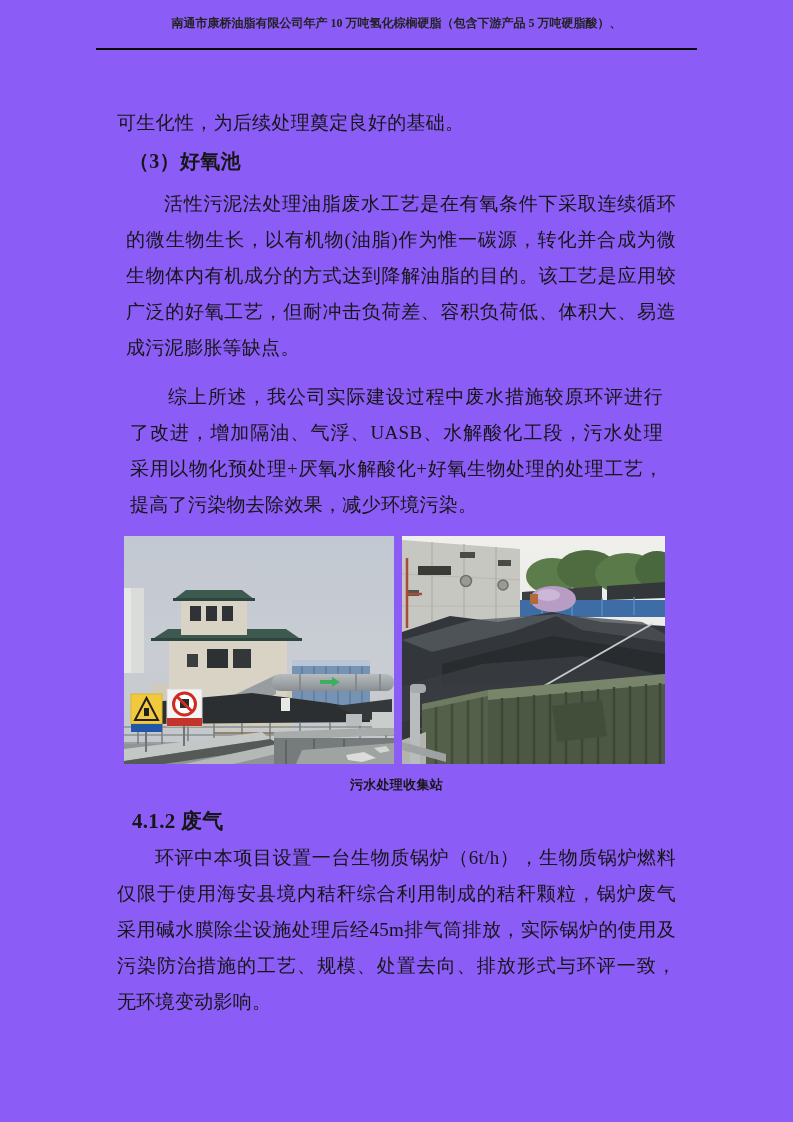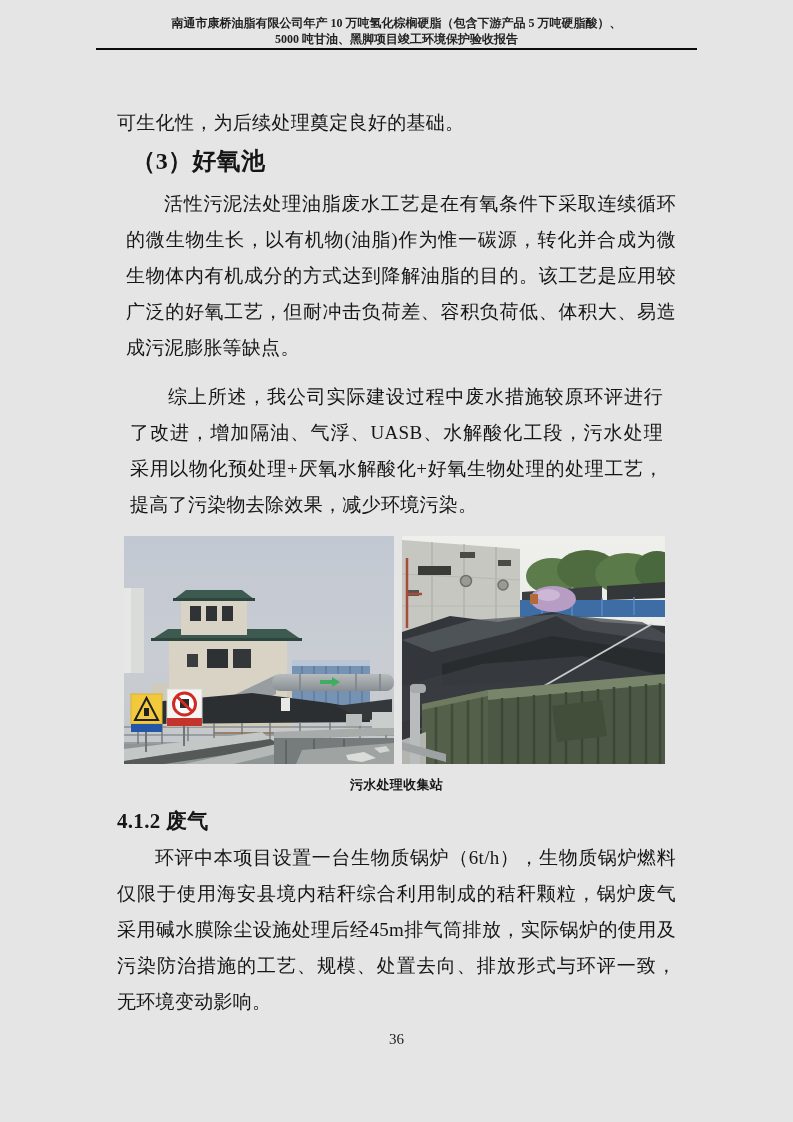--- a/index.html
+++ b/index.html
@@ -1,19 +1,19 @@
 <!DOCTYPE html>
 <html lang="zh"><head>
 <meta charset="utf-8">
 <style>
   html,body{margin:0;padding:0;background:#ffffff;}
   .page{
     position:relative;
     width:793px;height:1122px;
-    background:#e5e5e5;
+    background:#8b5cf6;
     font-family:"Liberation Serif","DejaVu Serif",serif;
     color:#161616;
     overflow:hidden;
   }
   
   .header{
     margin:0 96px;
     padding-top:15px;
     height:33px;
     border-bottom:2px solid #0c0c0c;
@@ -29,21 +29,21 @@
     width:559px;
     font-size:19px;
     line-height:36px;
     letter-spacing:0.3px;
     text-align:justify;
     text-justify:inter-ideograph;
   }
   .p-intro{margin:55px 0 0 0;}
   .h-sub{
     margin:0;
-    font-size:24px;
+    font-size:20px;
     font-weight:bold;
     line-height:40px;
     text-indent:0.6em;
     text-align:left;
   }
   .p-body{margin:5px 0 0 9px;text-indent:2em;}
   .p-follow{margin:13px;text-indent:2em;}
   
   .photo-row{
     margin:2px 0 0 7px;
@@ -54,21 +54,21 @@
   .photo{display:block;}
   .caption{
     margin:8px 0 0 0;
     text-align:center;
     font-weight:bold;
     font-size:13px;
     line-height:26px;
     text-indent:0;
   }
   .h-section{
-    margin:6px 0 0 0;
+    margin:6px 0 0 15px;
     font-size:21px;
     font-weight:bold;
     line-height:34px;
     text-indent:0;
     text-align:left;
   }
   .p-last{margin:2px 0 16px 0;text-indent:2em;}
   
   .page-number{
     position:absolute;
@@ -79,21 +79,20 @@
     color:#222;
   }
 </style>
 </head>
 <body>
 
 <div class="page">
 
   <div class="header">
     <div>南通市康桥油脂有限公司年产 10 万吨氢化棕榈硬脂（包含下游产品 5 万吨硬脂酸）、</div>
-    <div>5000 吨甘油、黑脚项目竣工环境保护验收报告</div>
   </div>
 
   <div class="column">
 
     <p class="p-intro">可生化性，为后续处理奠定良好的基础。</p>
 
     <p class="h-sub">（3）好氧池</p>
 
     <p class="p-body">活性污泥法处理油脂废水工艺是在有氧条件下采取连续循环的微生物生长，以有机物(油脂)作为惟一碳源，转化并合成为微生物体内有机成分的方式达到降解油脂的目的。该工艺是应用较广泛的好氧工艺，但耐冲击负荷差、容积负荷低、体积大、易造成污泥膨胀等缺点。</p>
 
@@ -253,15 +252,14 @@
     </div>
 
     <p class="caption">污水处理收集站</p>
 
     <p class="h-section">4.1.2 废气</p>
 
     <p class="p-last">环评中本项目设置一台生物质锅炉（6t/h），生物质锅炉燃料仅限于使用海安县境内秸秆综合利用制成的秸秆颗粒，锅炉废气采用碱水膜除尘设施处理后经45m排气筒排放，实际锅炉的使用及污染防治措施的工艺、规模、处置去向、排放形式与环评一致，无环境变动影响。</p>
 
   </div>
 
-  <div class="page-number">36</div>
 
 </div>
 
 </body></html>

